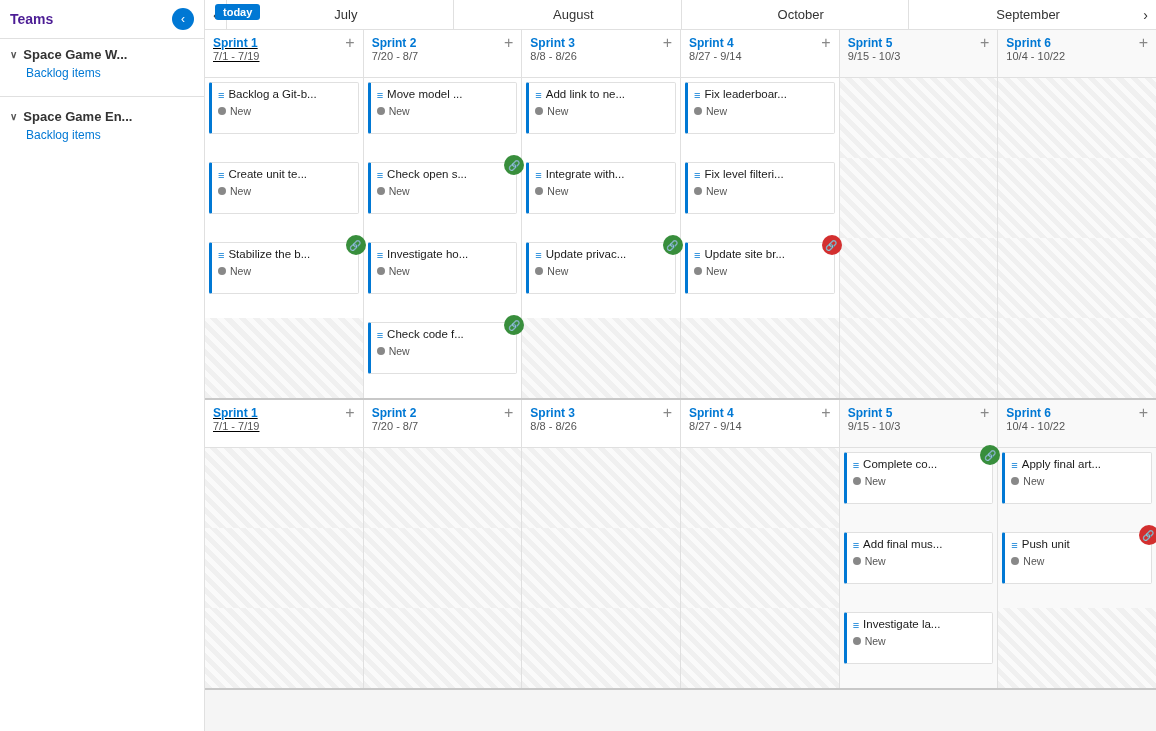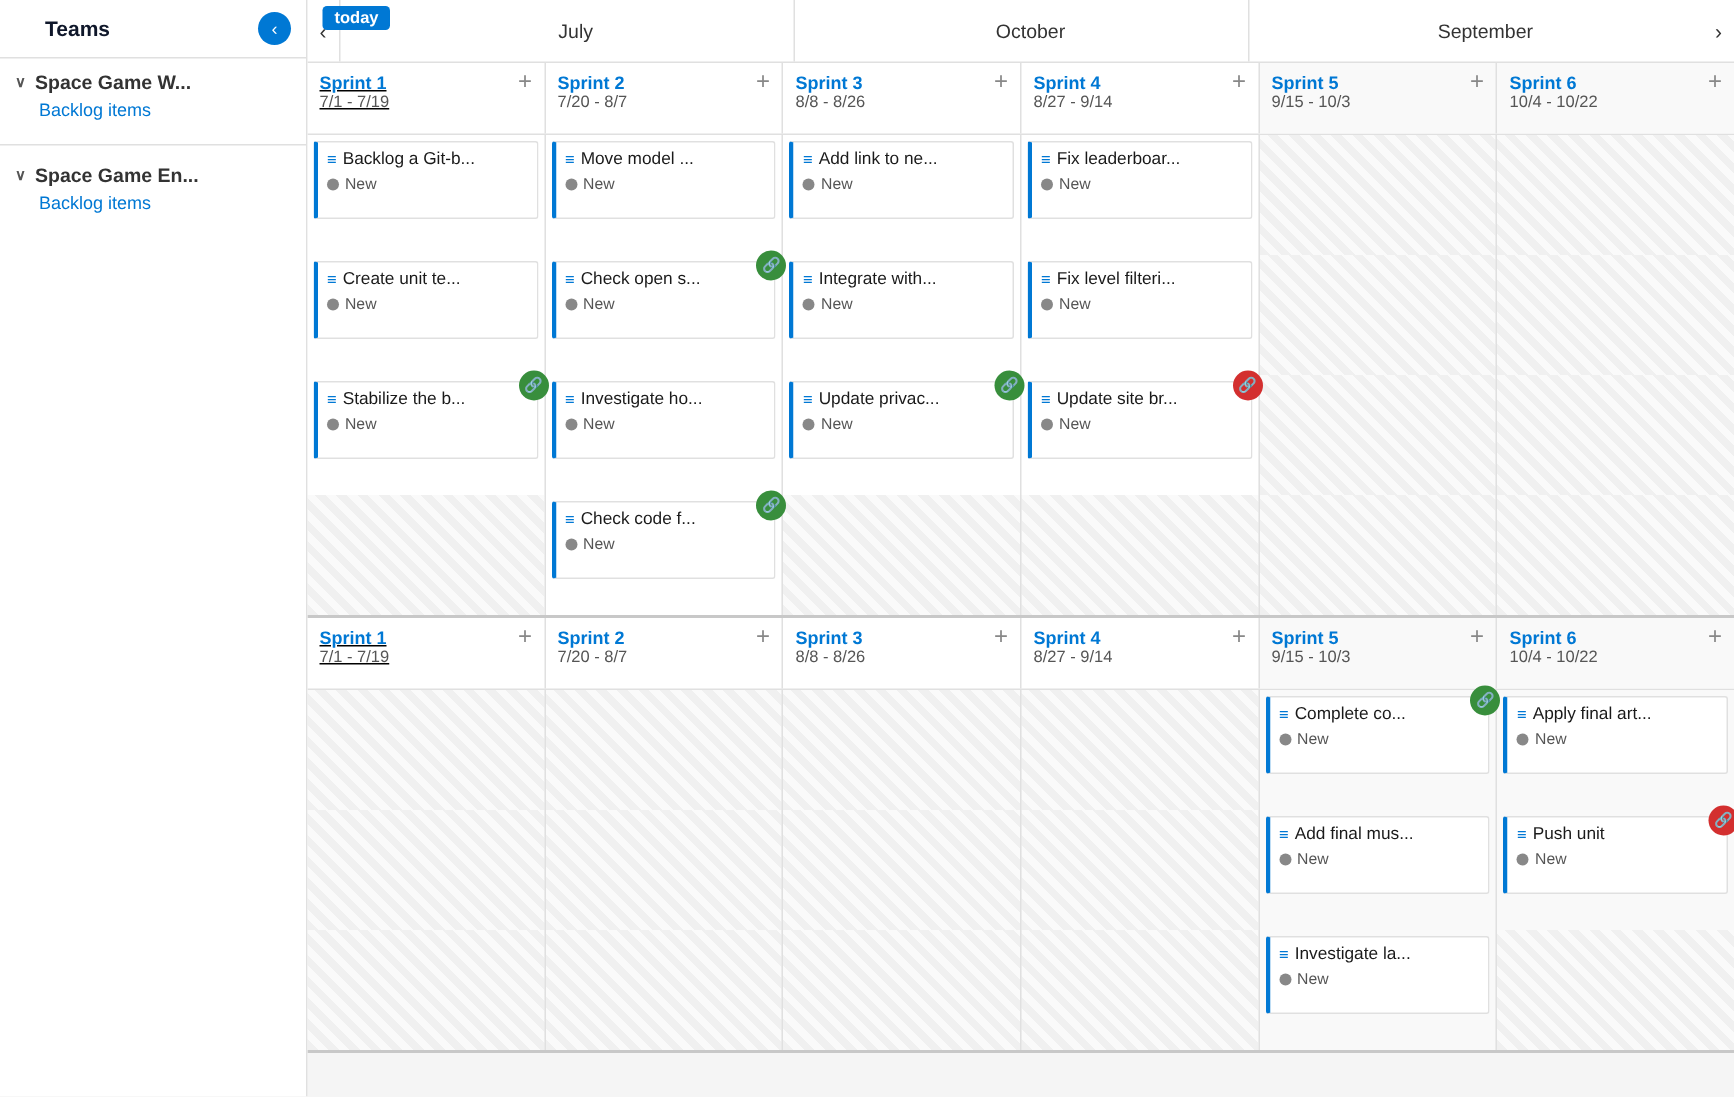--- a/index.html
+++ b/index.html
@@ -3,33 +3,33 @@
   <meta charset="utf-8">
   <style>
     * { box-sizing: border-box; margin: 0; padding: 0; }
     body { font-family: 'Segoe UI', sans-serif; font-size: 12px; background: #f5f5f5; overflow: hidden; }
 
     .app { display: flex; height: 731px; width: 1156px; overflow: hidden; }
 
     
     .sidebar { width: 205px; min-width: 205px; background: #fff; border-right: 1px solid #e0e0e0; display: flex; flex-direction: column; }
     .sidebar-header { display: flex; align-items: center; justify-content: space-between; padding: 8px 10px; border-bottom: 1px solid #e0e0e0; }
-    .sidebar-title { font-size: 14px; font-weight: 600; color: #0f172a; margin-left: 20px; }
+    .sidebar-title { font-size: 14px; font-weight: 600; color: #4c1d95; }
     .sidebar-collapse-btn { background: #0078d4; border: none; color: white; width: 22px; height: 22px; border-radius: 50%; cursor: pointer; display: flex; align-items: center; justify-content: center; font-size: 12px; }
     .sidebar-team { padding: 8px 10px; }
     .sidebar-team-name { display: flex; align-items: center; gap: 6px; font-size: 13px; font-weight: 600; color: #333; cursor: pointer; margin-bottom: 4px; }
     .sidebar-team-name .chevron { font-size: 10px; color: #555; }
     .sidebar-backlog { color: #0078d4; font-size: 12px; cursor: pointer; padding-left: 16px; margin-bottom: 4px; }
     .sidebar-divider { border-top: 1px solid #e0e0e0; margin: 4px 0; }
 
     
     .main { flex: 1; display: flex; flex-direction: column; overflow: hidden; }
 
     
-    .top-bar { display: flex; align-items: center; background: #fff; border-bottom: 1px solid #e0e0e0; position: relative; height: 42px; }
+    .top-bar { display: flex; align-items: center; background: #fff; border-bottom: 1px solid #e0e0e0; position: relative; height: 30px; }
     .today-badge { position: absolute; left: 10px; top: 4px; background: #0078d4; color: white; font-size: 11px; font-weight: 600; padding: 2px 8px; border-radius: 3px; }
     .month-nav { display: flex; flex: 1; align-items: stretch; height: 100%; }
     .month-nav-btn { background: none; border: none; cursor: pointer; padding: 0 8px; font-size: 14px; color: #333; display: flex; align-items: center; }
     .month-header { display: flex; flex: 1; }
     .month-col { flex: 1; display: flex; align-items: center; justify-content: center; font-size: 13px; color: #333; border-left: 1px solid #e0e0e0; padding-left: 12px; }
 
     
     .scroll-area { flex: 1; overflow-y: auto; overflow-x: hidden; }
 
     
@@ -91,20 +91,21 @@
   </div>
 
   <div class="main">
 
     <div class="top-bar">
       <span class="today-badge">today</span>
       <div class="month-nav">
         <button class="month-nav-btn">‹</button>
         <div class="month-header">
           <div class="month-col">July</div>
+          <div class="month-col">August</div>
           <div class="month-col">October</div>
           <div class="month-col">September</div>
         </div>
         <button class="month-nav-btn">›</button>
       </div>
     </div>
 
     <div class="scroll-area">
 
       <div class="team-section">

